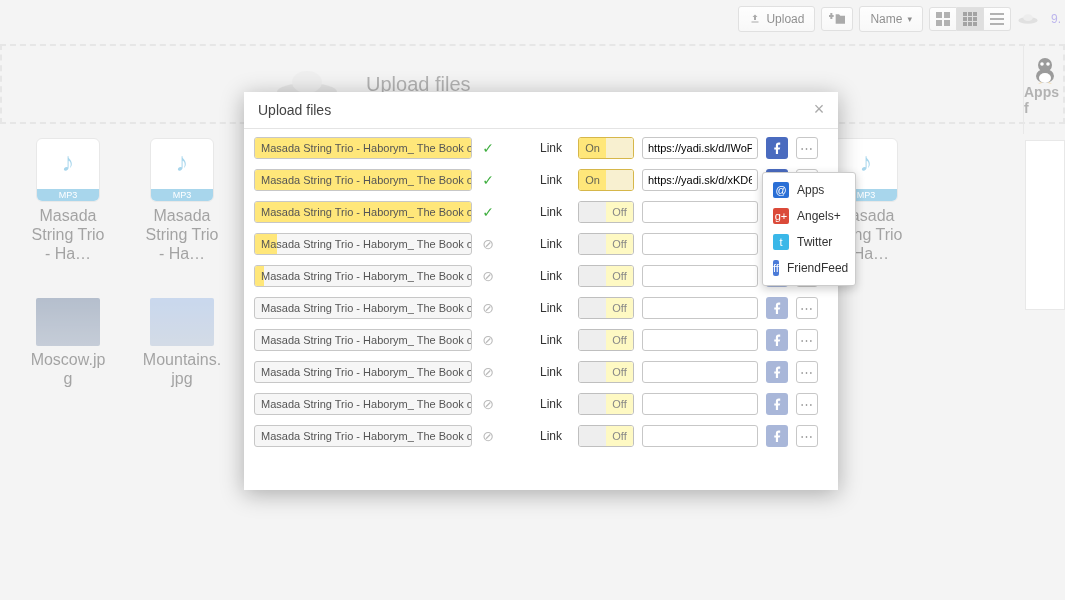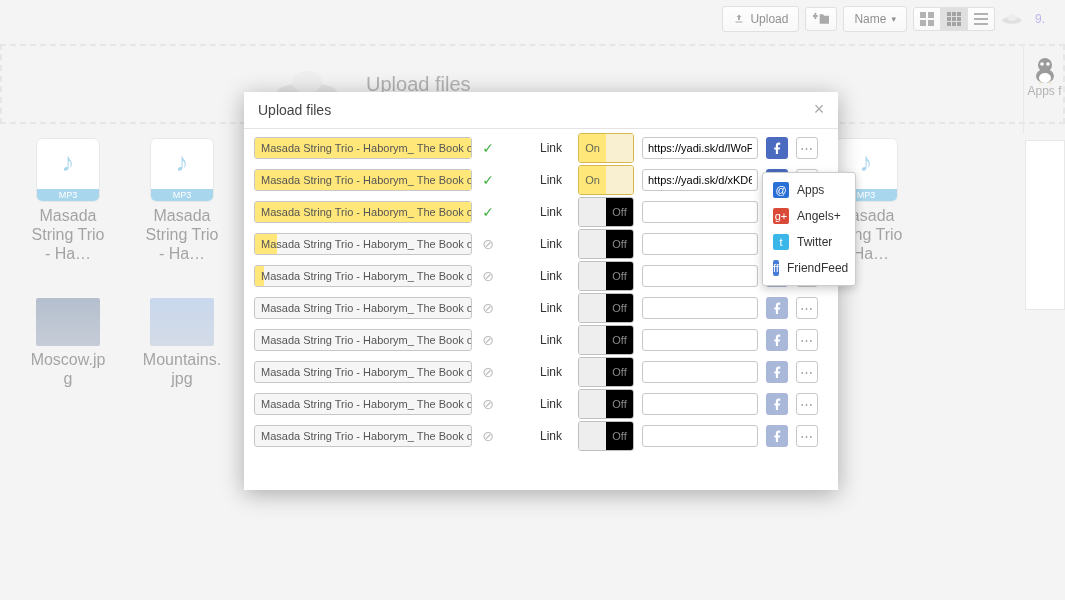--- a/index.html
+++ b/index.html
@@ -10,21 +10,21 @@
     color: #333;
     width: 1065px;
     height: 600px;
     overflow: hidden;
     position: relative;
   }
   
   .topbar {
     position: absolute;
     top: 6px;
-    right: 20px;
+    right: 4px;
     display: flex;
     align-items: center;
     gap: 6px;
   }
   .btn {
     background: linear-gradient(#fcfcfc,#efefef);
     border: 1px solid #bbb;
     border-radius: 3px;
     padding: 5px 10px;
     font-size: 12px;
@@ -105,21 +105,21 @@
     position: absolute;
     right: 0; top: 44px;
     width: 42px;
     height: 90px;
     border-left: 1px solid #ccc;
     display: flex;
     flex-direction: column;
     align-items: center;
     padding-top: 12px;
   }
-  .sidebar .sname { font-size: 12px; color:#555; }
+  .sidebar .sname { font-size: 14px; color:#555;font-weight:bold; }
   .infobox {
     position: absolute;
     right: 0; top: 140px;
     width: 40px; height: 170px;
     border: 1px solid #ccc;
     background: #fff;
   }
   
   .mask {
     position: absolute;
@@ -184,32 +184,32 @@
     left:0; top:0; bottom:0;
     background: #ffe77a;
     z-index: 0;
   }
   .prog .txt { position: relative; z-index: 1; }
   .status { width: 16px; text-align: center; font-size:14px; }
   .check { color: #3fae3f; }
   .cancel-ic { color: #bbb; cursor:pointer; }
   .linklbl { font-size: 12px; color: #333; width: 30px; }
   .toggle {
-    width: 56px; height: 30px;
+    width: 56px; height: 22px;
     border: 1px solid #bfbfbf;
     border-radius: 3px;
     display: flex;
     font-size: 11px;
     overflow: hidden;
   }
   .toggle.on { border-color: #d6b74a; }
   .toggle .half { flex:1; display:flex; align-items:center; justify-content:center; }
   .toggle.on .on-half { background:#ffe77a; color:#665; }
   .toggle.on .off-half { background:#f8f0d0; }
-  .toggle.off .off-half { background:#000000; color:#888; }
+  .toggle.off .off-half { background:#fef9c3; color:#888; }
   .toggle.off .on-half { background:#eee; }
   .urlbox {
     width: 116px; height:22px;
     border:1px solid #c7c7c7;
     border-radius:3px;
     font-size:11px;
     padding: 0 5px;
     background:#fff;
   }
   .fb {

